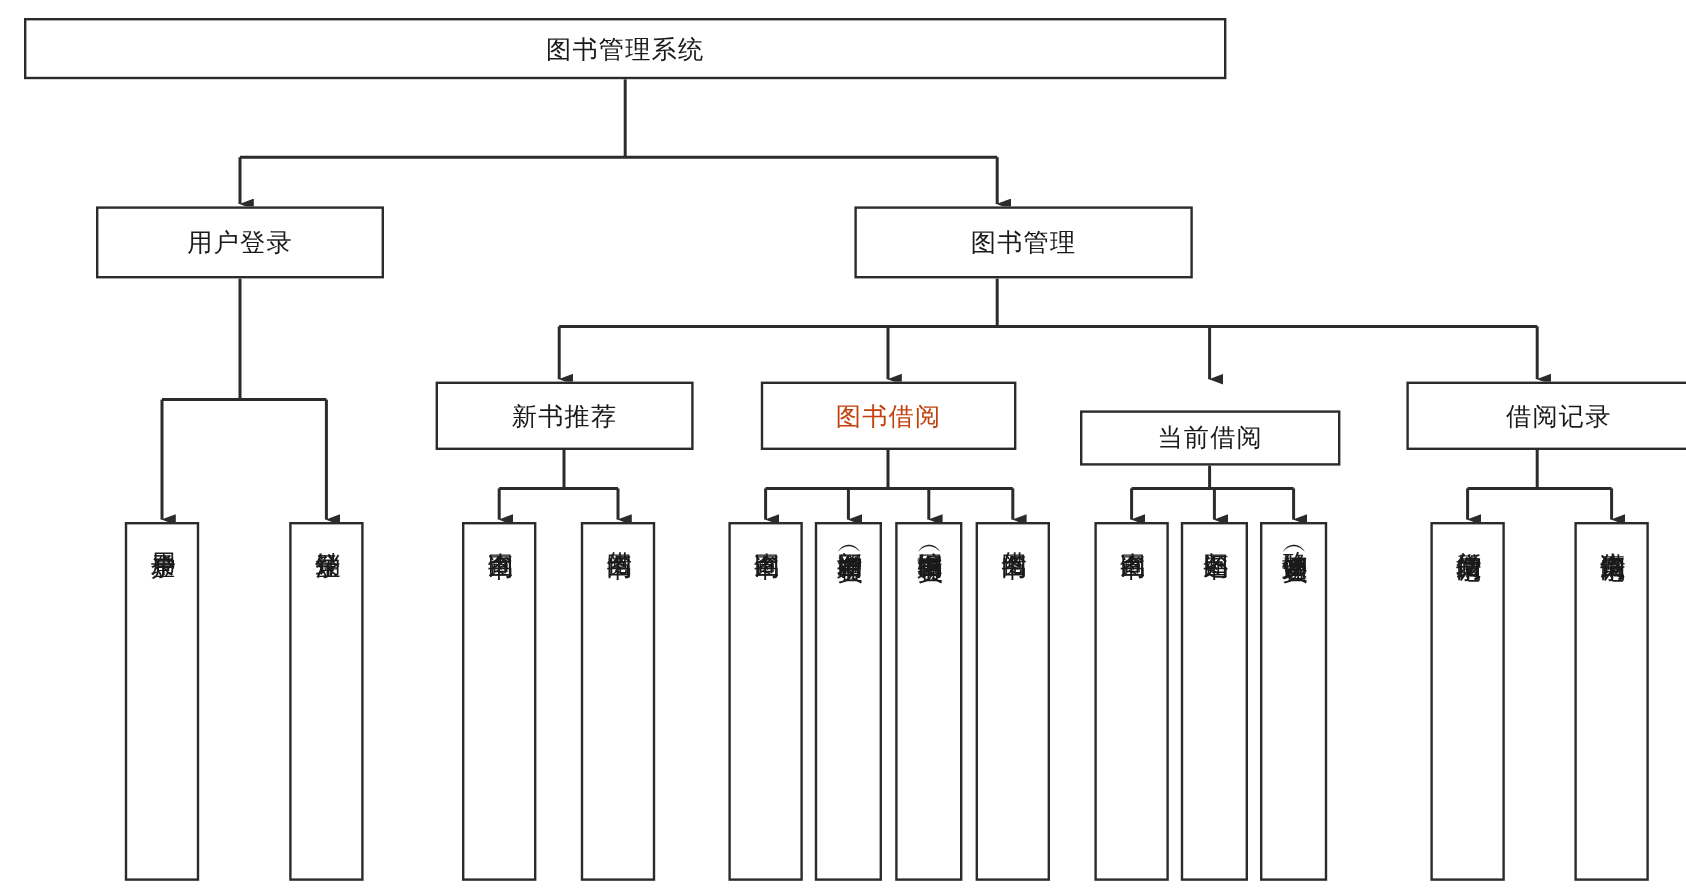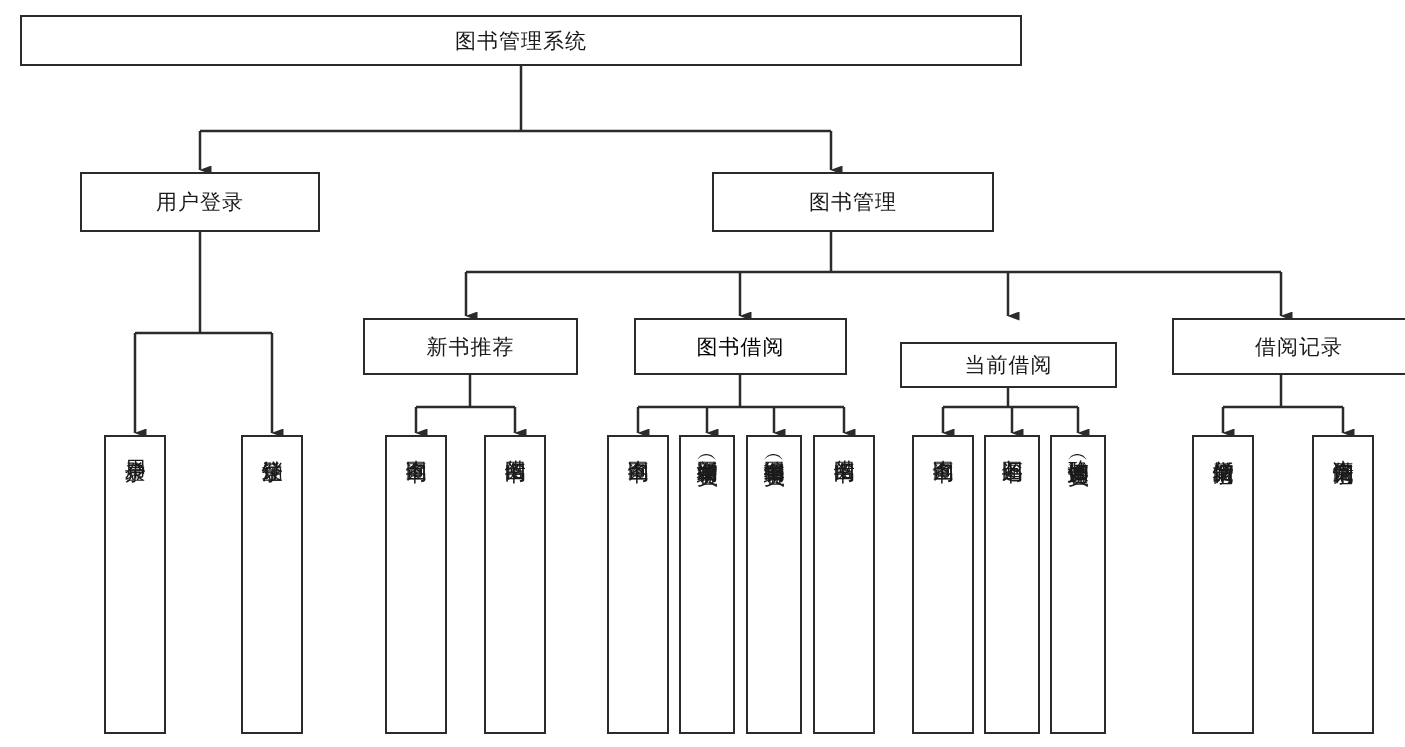--- a/index.html
+++ b/index.html
@@ -121,21 +121,21 @@
       </div>
       <div class="node horizontal" style="left: 80px; top: 172px; width: 240px; height: 60px; border-color: rgb(43, 43, 43); background: rgb(255, 255, 255); color: rgb(26, 26, 26);">
         <span class="hlabel">用户登录</span>
       </div>
       <div class="node horizontal" style="left: 712px; top: 172px; width: 282px; height: 60px; border-color: rgb(43, 43, 43); background: rgb(255, 255, 255); color: rgb(26, 26, 26);">
         <span class="hlabel">图书管理</span>
       </div>
       <div class="node horizontal" style="left: 363px; top: 318px; width: 215px; height: 57px; border-color: rgb(43, 43, 43); background: rgb(255, 255, 255); color: rgb(26, 26, 26);">
         <span class="hlabel">新书推荐</span>
       </div>
-      <div class="node horizontal" style="left: 634px; top: 318px; width: 213px; height: 57px; border-color: rgb(43, 43, 43); background: rgb(255, 255, 255); color: #000000;">
+      <div class="node horizontal" style="left: 634px; top: 318px; width: 213px; height: 57px; border-color: rgb(43, 43, 43); background: rgb(255, 255, 255); color: #c2410c;">
         <span class="hlabel">图书借阅</span>
       </div>
       <div class="node horizontal" style="left: 900px; top: 332px; width: 217px; height: 46px; border-color: rgb(43, 43, 43); background: rgb(255, 255, 255); color: rgb(26, 26, 26); margin-top: 10px;">
         <span class="hlabel">当前借阅</span>
       </div>
       <div class="node horizontal" style="left: 1172px; top: 318px; width: 254px; height: 57px; border-color: rgb(43, 43, 43); background: rgb(255, 255, 255); color: rgb(26, 26, 26);">
         <span class="hlabel">借阅记录</span>
       </div>
       <div class="node vertical" style="left: 104px; top: 435px; width: 62px; height: 299px; border-color: rgb(43, 43, 43); background: rgb(255, 255, 255); color: rgb(26, 26, 26);">
         <span class="vlabel">用户登录</span>

